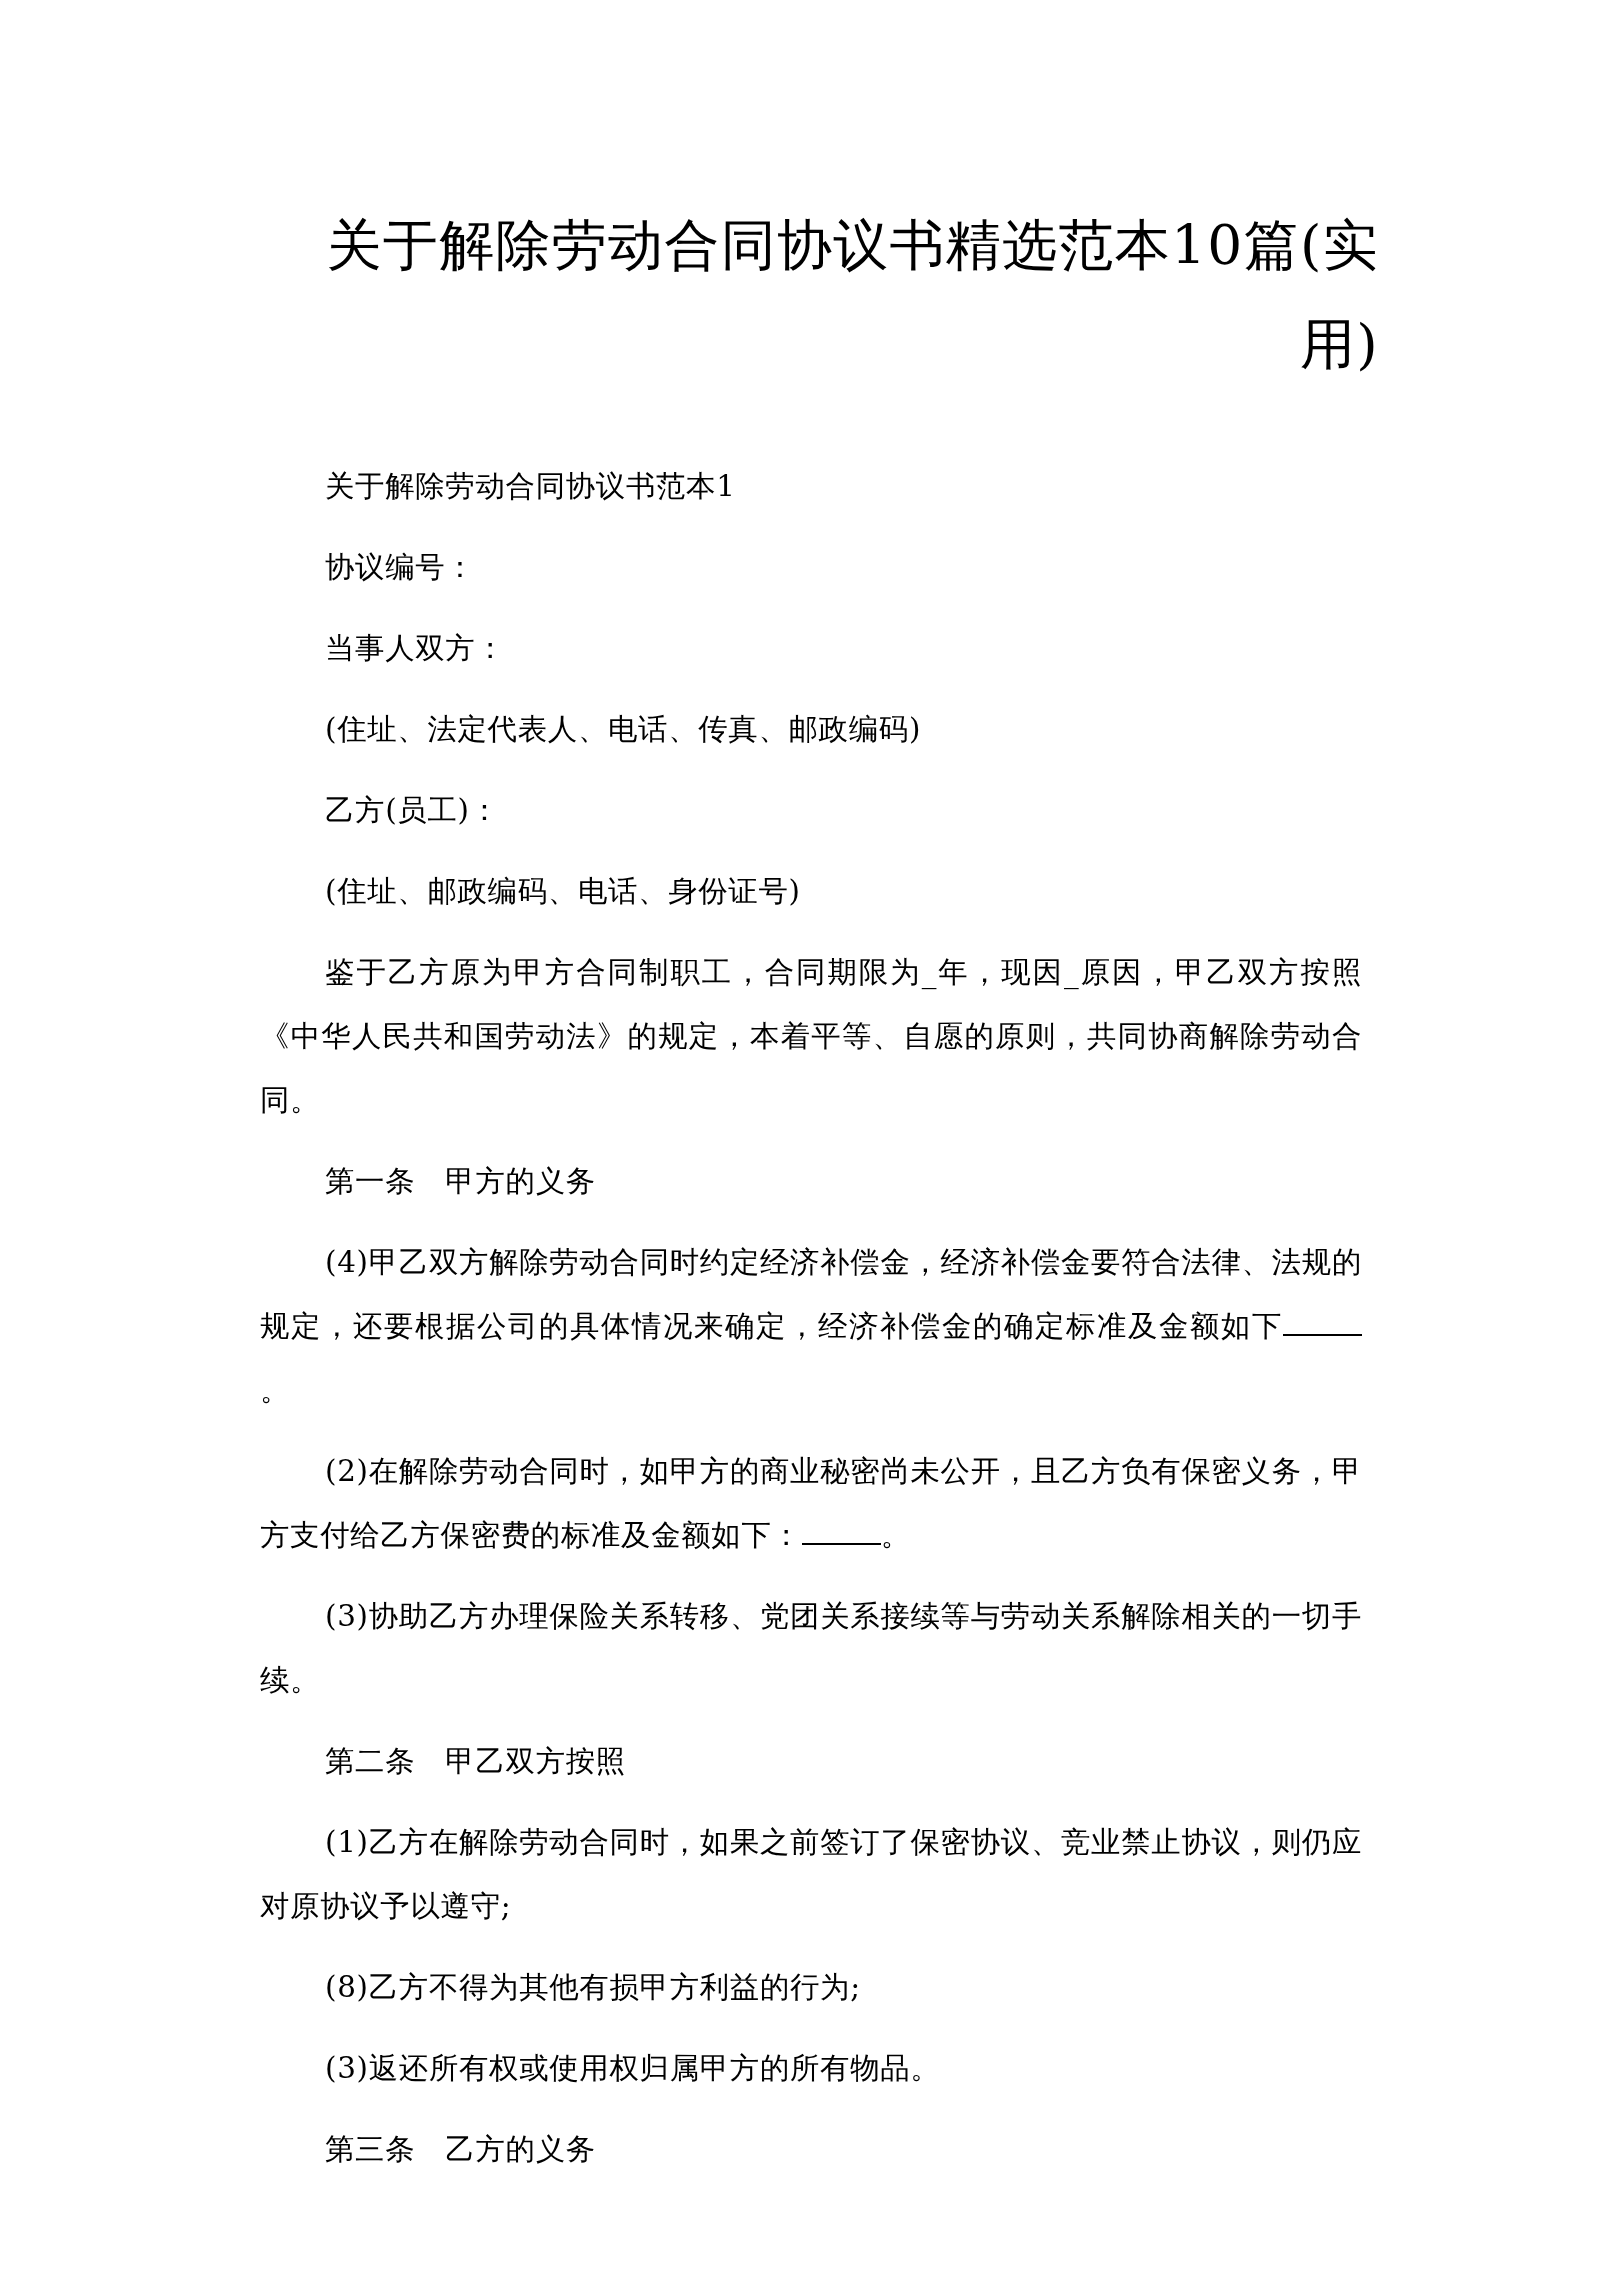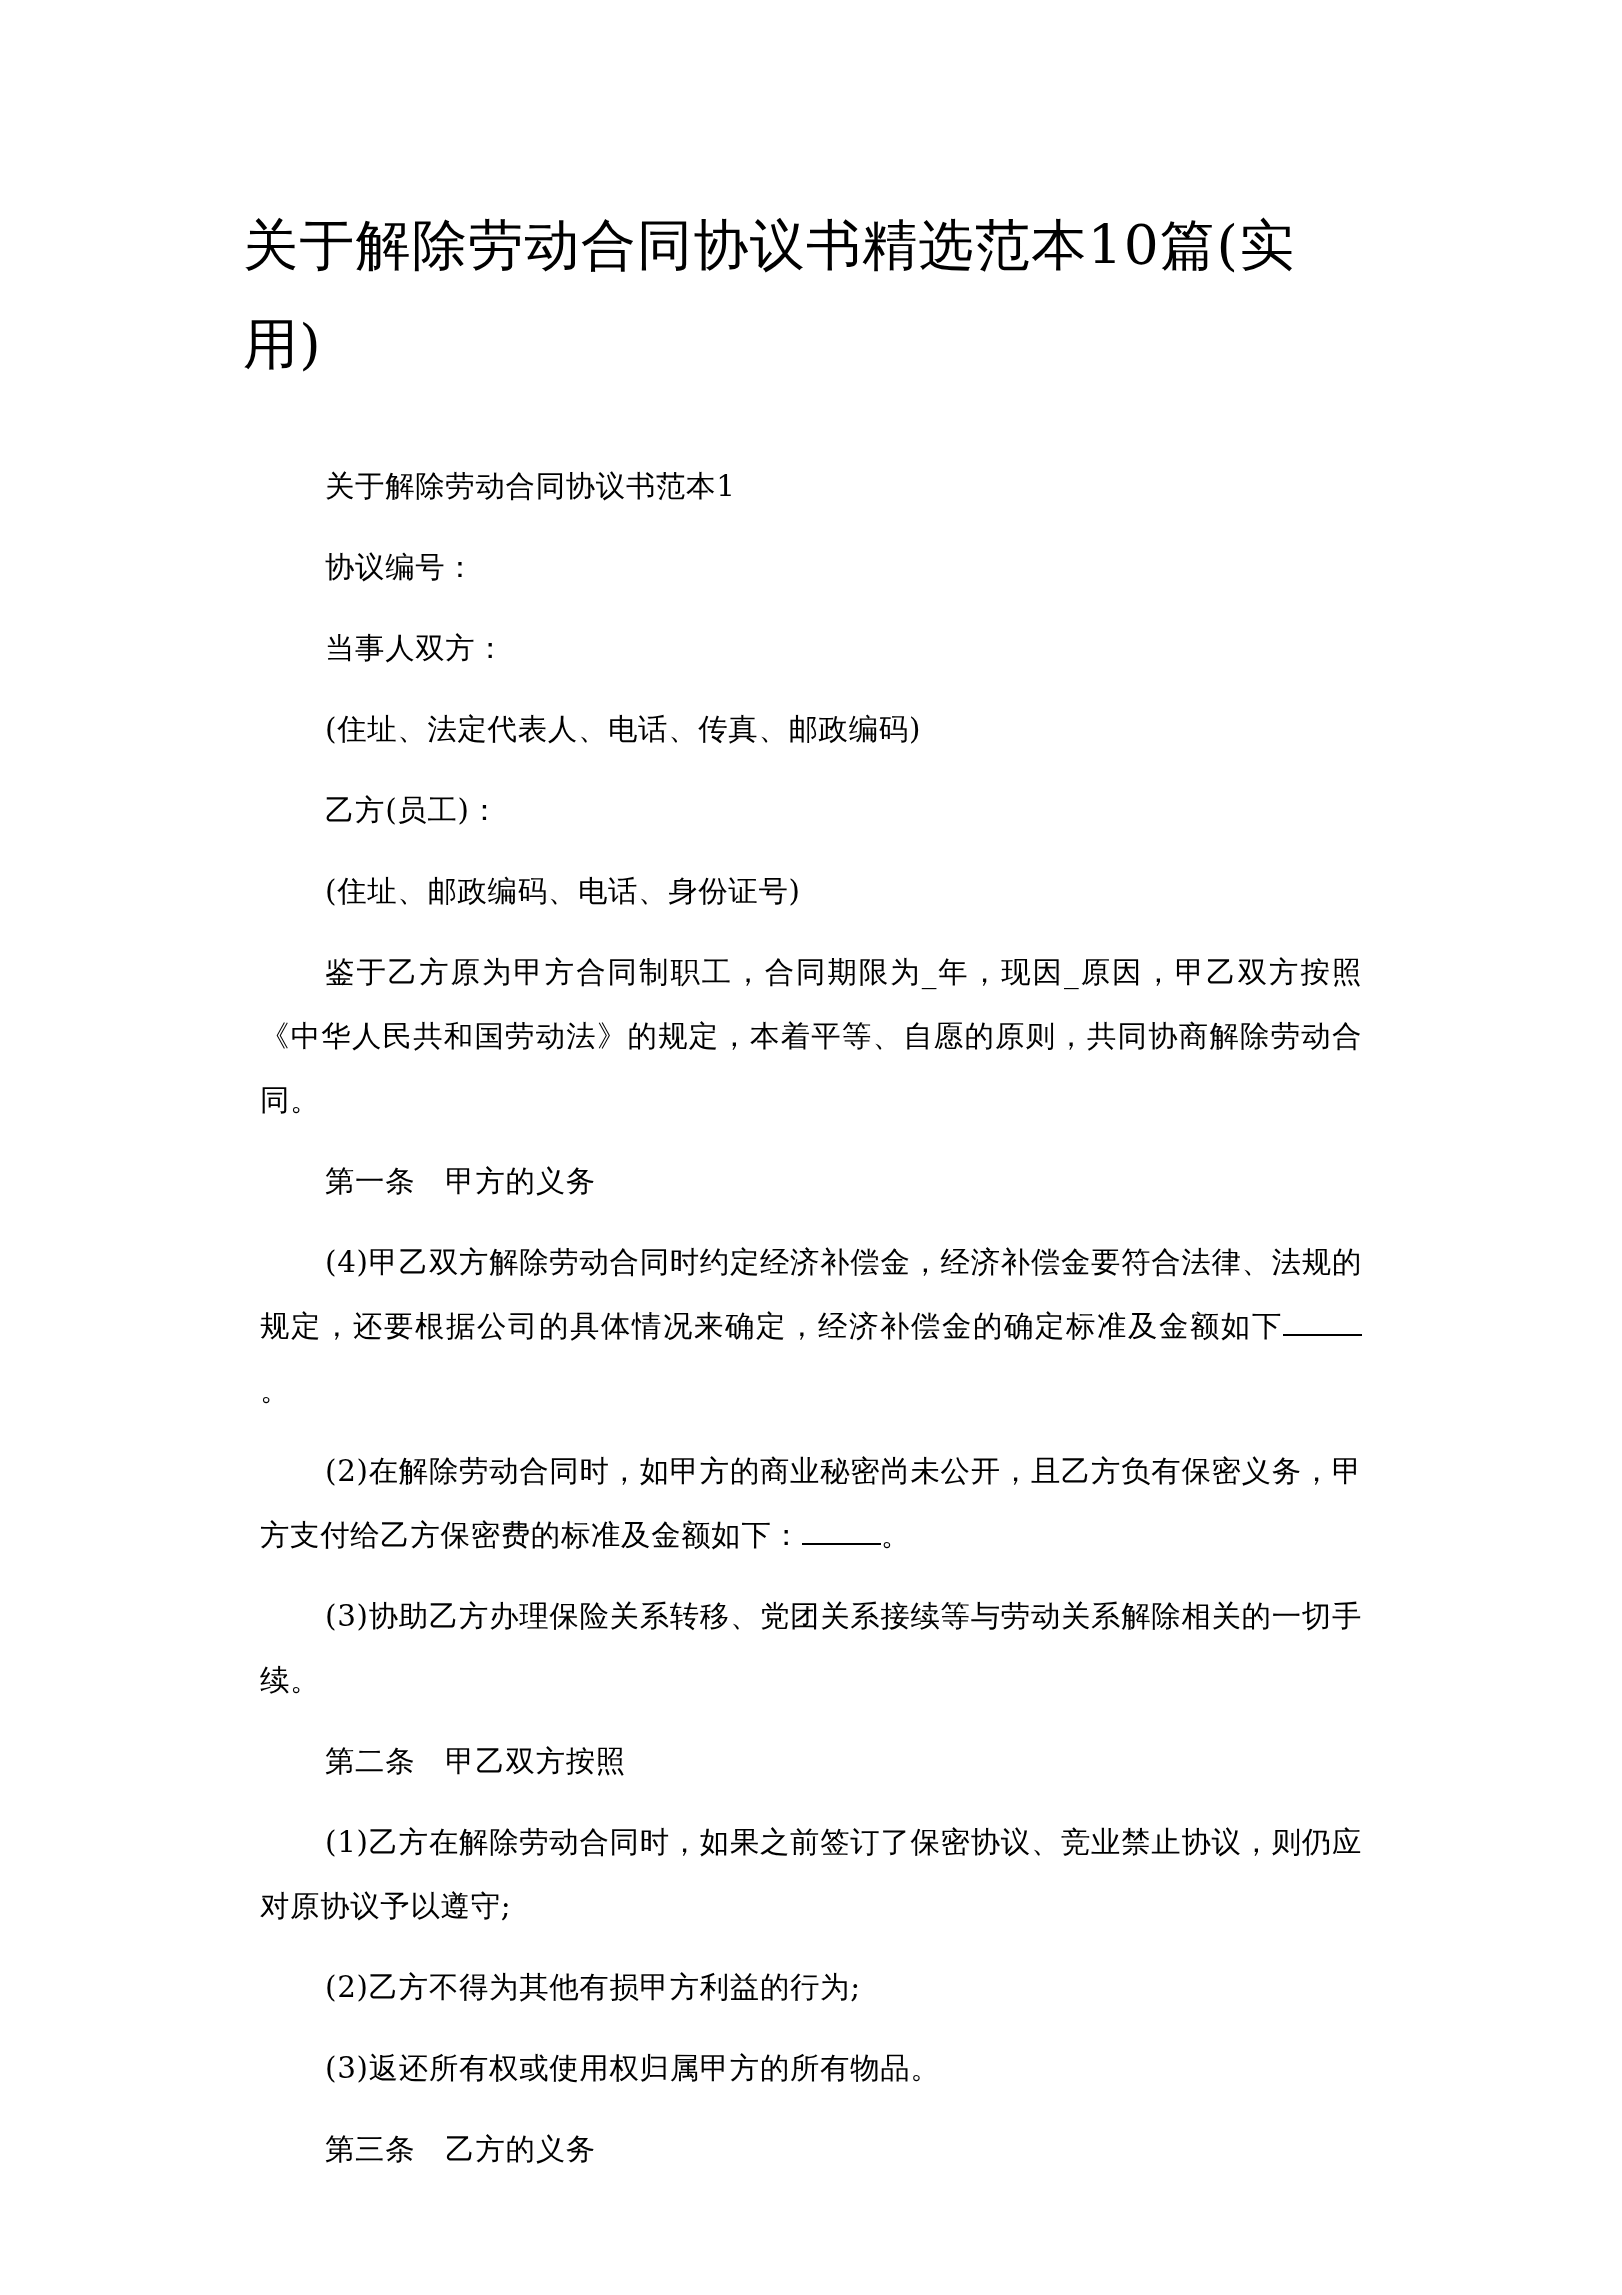--- a/index.html
+++ b/index.html
@@ -19,21 +19,21 @@
       position: absolute;
       left: 0; top: 0;
       width: 1623px; height: 2295px;
       background: #ffffff;
     }
     .title {
       position: absolute;
       left: 243px;
       width: 1136px;
       top: 196px;
-      text-align: left;
+      text-align: right;
       font-size: 55px;
       line-height: 99px;
       font-weight: normal;
       letter-spacing: 1.3px;
       margin: 0;
     }
     .body {
       position: absolute;
       left: 243px;
       width: 1136px;
@@ -73,19 +73,19 @@
     <p class="para">(住址、法定代表人、电话、传真、邮政编码)</p>
     <p class="para">乙方(员工)：</p>
     <p class="para">(住址、邮政编码、电话、身份证号)</p>
     <p class="para">鉴于乙方原为甲方合同制职工，合同期限为_年，现因_原因，甲乙双方按照《中华人民共和国劳动法》的规定，本着平等、自愿的原则，共同协商解除劳动合同。</p>
     <p class="para">第一条　甲方的义务</p>
     <p class="para"><span>(4)甲乙双方解除劳动合同时约定经济补偿金，经济补偿金要符合法律、法规的规定，还要根据公司的具体情况来确定，经济补偿金的确定标准及金额如下</span><span class="blank"></span><span>。</span></p>
     <p class="para"><span>(2)在解除劳动合同时，如甲方的商业秘密尚未公开，且乙方负有保密义务，甲方支付给乙方保密费的标准及金额如下：</span><span class="blank"></span><span>。</span></p>
     <p class="para">(3)协助乙方办理保险关系转移、党团关系接续等与劳动关系解除相关的一切手续。</p>
     <p class="para">第二条　甲乙双方按照</p>
     <p class="para">(1)乙方在解除劳动合同时，如果之前签订了保密协议、竞业禁止协议，则仍应对原协议予以遵守;</p>
-    <p class="para">(2)乙方不得为其他有损甲方利益的行为;</p>
+    <p class="para">(8)乙方不得为其他有损甲方利益的行为;</p>
     <p class="para">(3)返还所有权或使用权归属甲方的所有物品。</p>
     <p class="para">第三条　乙方的义务</p>
   </div>
 
 </div>
 
 
 </body></html>

